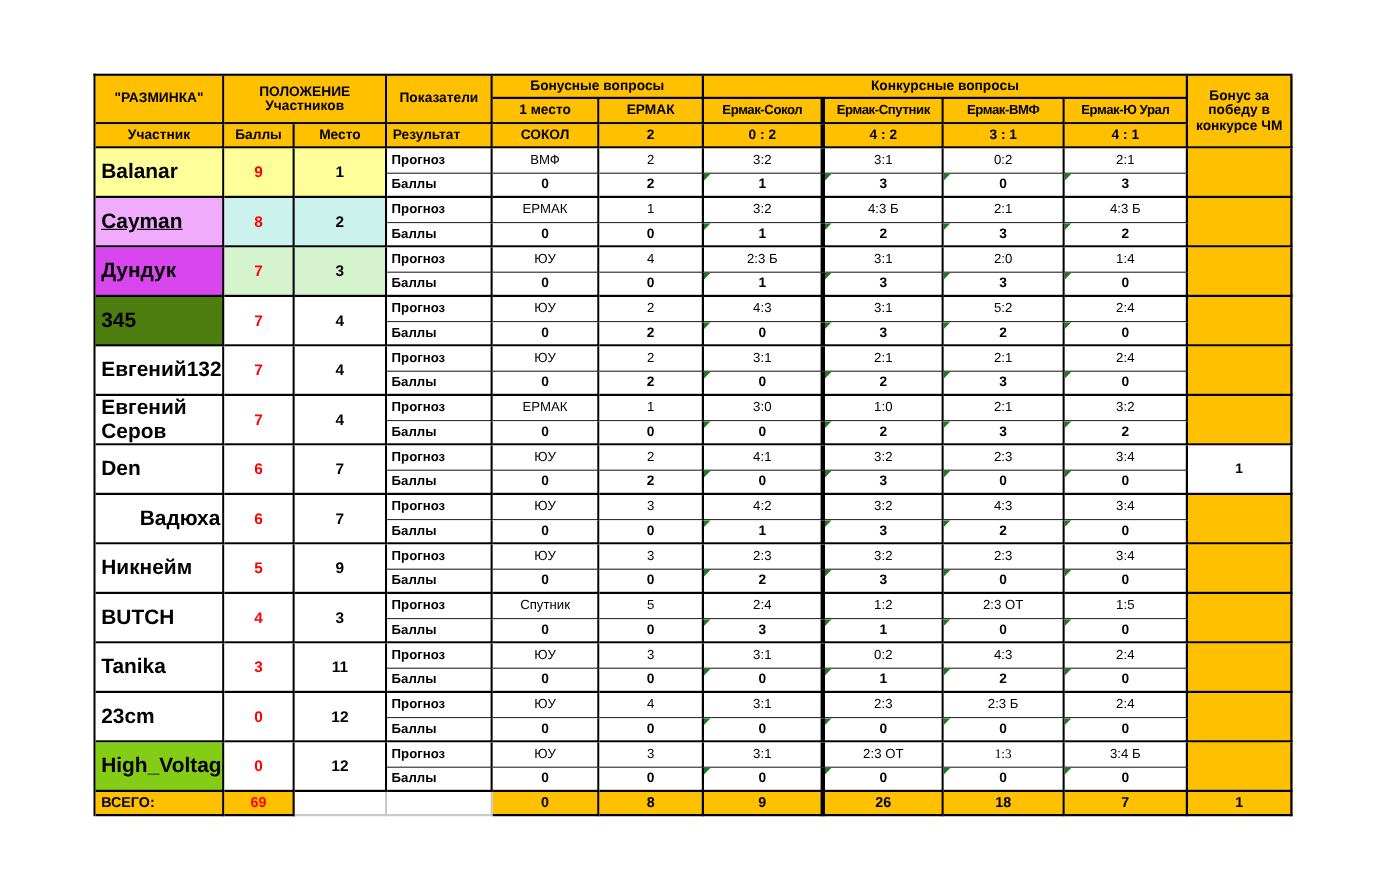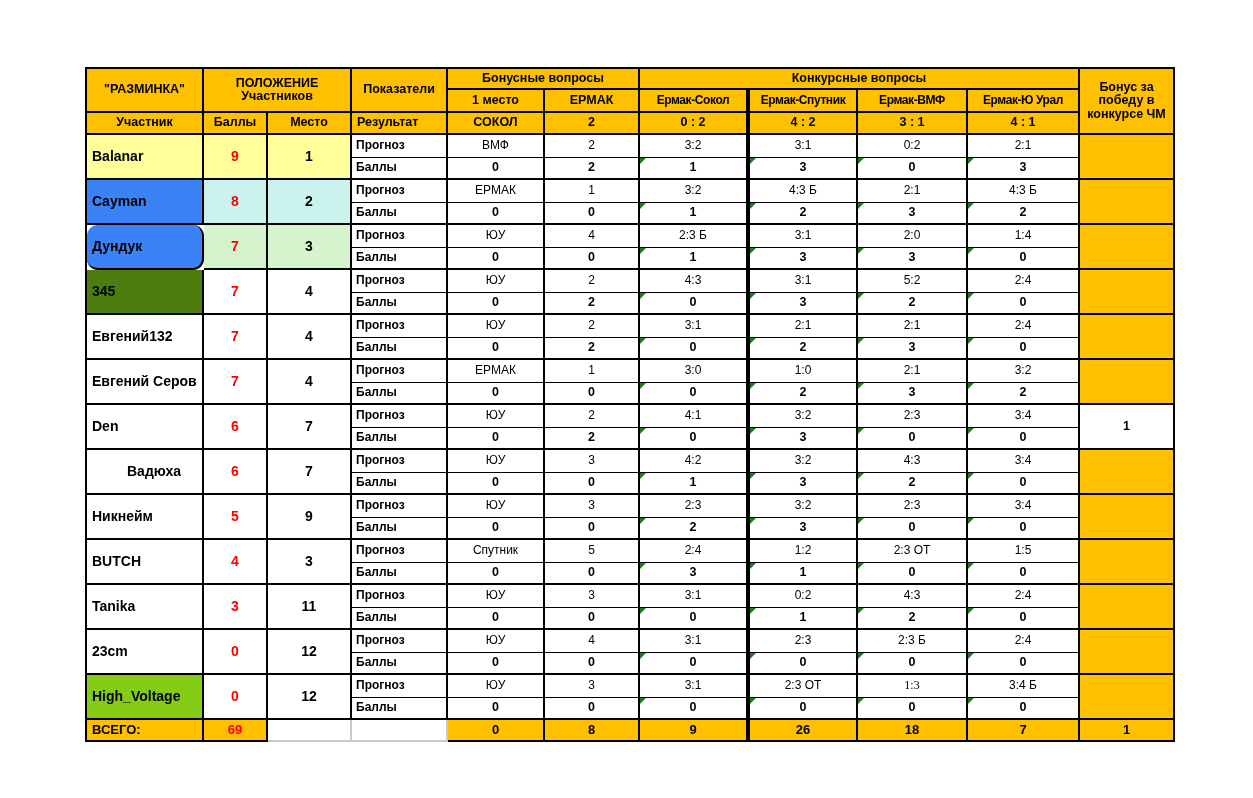--- a/index.html
+++ b/index.html
@@ -23,21 +23,21 @@
     display:flex;align-items:center;justify-content:center;
     font-weight:bold;font-size:12.5px;color:#000;line-height:1.05;
     white-space:nowrap;
   }
   .hdr{background:var(--hdr,#FFC000);}
   .col{flex-direction:column;}
   .left{justify-content:flex-start;padding-left:5px;}
   .thinB{border-bottom-width:1px;}
   .thickR{border-right-width:4px;}
   .tight{font-size:12px;letter-spacing:-0.4px;}
-  .name{justify-content:flex-start;padding-left:5px;font-size:14px;text-align:left;white-space:normal;line-height:1.15;}
+  .name{justify-content:flex-start;padding-left:5px;font-size:19px;text-align:left;white-space:normal;line-height:1.15;}
   .pts{color:var(--red,#FF0000);font-size:14px;}
   .place{font-size:14px;}
   .rowlabel{justify-content:flex-start;padding-left:4px;font-size:12px;background:#fff;}
   .fval{font-weight:normal;font-size:12px;background:#fff;}
   .sval{background:#fff;}
   .bonus{background:var(--hdr,#FFC000);}
   .bonus-white{background:#fff;}
   .total{background:var(--hdr,#FFC000);font-size:13px;}
   .total-label{justify-content:flex-start;padding-left:5px;}
   .total-pts{color:var(--red,#FF0000);}
@@ -123,21 +123,21 @@
       </div>
       <div class="cell sval" style="grid-area: 5 / 9 / 6 / 10;">
         <span class="tri"></span>
         <span>0</span>
       </div>
       <div class="cell sval" style="grid-area: 5 / 10 / 6 / 11;">
         <span class="tri"></span>
         <span>3</span>
       </div>
       <div class="cell bonus" style="grid-area: 4 / 11 / 6 / 12;"></div>
-      <div class="cell name" style="grid-area: 6 / 1 / 8 / 2; background: #3b82f6;">Cayman</div>
+      <div class="cell name" style="grid-area: 6 / 1 / 8 / 2; background: #f0abfc; text-decoration: underline;">Cayman</div>
       <div class="cell pts" style="grid-area: 6 / 2 / 8 / 3; background: rgb(204, 242, 238);">8</div>
       <div class="cell place" style="grid-area: 6 / 3 / 8 / 4; background: rgb(204, 242, 238);">2</div>
       <div class="cell rowlabel thinB" style="grid-area: 6 / 4 / 7 / 5;">Прогноз</div>
       <div class="cell rowlabel" style="grid-area: 7 / 4 / 8 / 5;">Баллы</div>
       <div class="cell fval thinB" style="grid-area: 6 / 5 / 7 / 6;">ЕРМАК</div>
       <div class="cell fval thinB" style="grid-area: 6 / 6 / 7 / 7;">1</div>
       <div class="cell fval thinB thickR" style="grid-area: 6 / 7 / 7 / 8;">3:2</div>
       <div class="cell fval thinB" style="grid-area: 6 / 8 / 7 / 9;">4:3 Б</div>
       <div class="cell fval thinB" style="grid-area: 6 / 9 / 7 / 10;">2:1</div>
       <div class="cell fval thinB" style="grid-area: 6 / 10 / 7 / 11;">4:3 Б</div>
@@ -157,21 +157,21 @@
       </div>
       <div class="cell sval" style="grid-area: 7 / 9 / 8 / 10;">
         <span class="tri"></span>
         <span>3</span>
       </div>
       <div class="cell sval" style="grid-area: 7 / 10 / 8 / 11;">
         <span class="tri"></span>
         <span>2</span>
       </div>
       <div class="cell bonus" style="grid-area: 6 / 11 / 8 / 12;"></div>
-      <div class="cell name" style="grid-area: 8 / 1 / 10 / 2; background: #3b82f6; border-radius: 11px;">Дундук</div>
+      <div class="cell name" style="grid-area: 8 / 1 / 10 / 2; background: #d946ef;">Дундук</div>
       <div class="cell pts" style="grid-area: 8 / 2 / 10 / 3; background: rgb(213, 243, 204);">7</div>
       <div class="cell place" style="grid-area: 8 / 3 / 10 / 4; background: rgb(213, 243, 204);">3</div>
       <div class="cell rowlabel thinB" style="grid-area: 8 / 4 / 9 / 5;">Прогноз</div>
       <div class="cell rowlabel" style="grid-area: 9 / 4 / 10 / 5;">Баллы</div>
       <div class="cell fval thinB" style="grid-area: 8 / 5 / 9 / 6;">ЮУ</div>
       <div class="cell fval thinB" style="grid-area: 8 / 6 / 9 / 7;">4</div>
       <div class="cell fval thinB thickR" style="grid-area: 8 / 7 / 9 / 8;">2:3 Б</div>
       <div class="cell fval thinB" style="grid-area: 8 / 8 / 9 / 9;">3:1</div>
       <div class="cell fval thinB" style="grid-area: 8 / 9 / 9 / 10;">2:0</div>
       <div class="cell fval thinB" style="grid-area: 8 / 10 / 9 / 11;">1:4</div>

